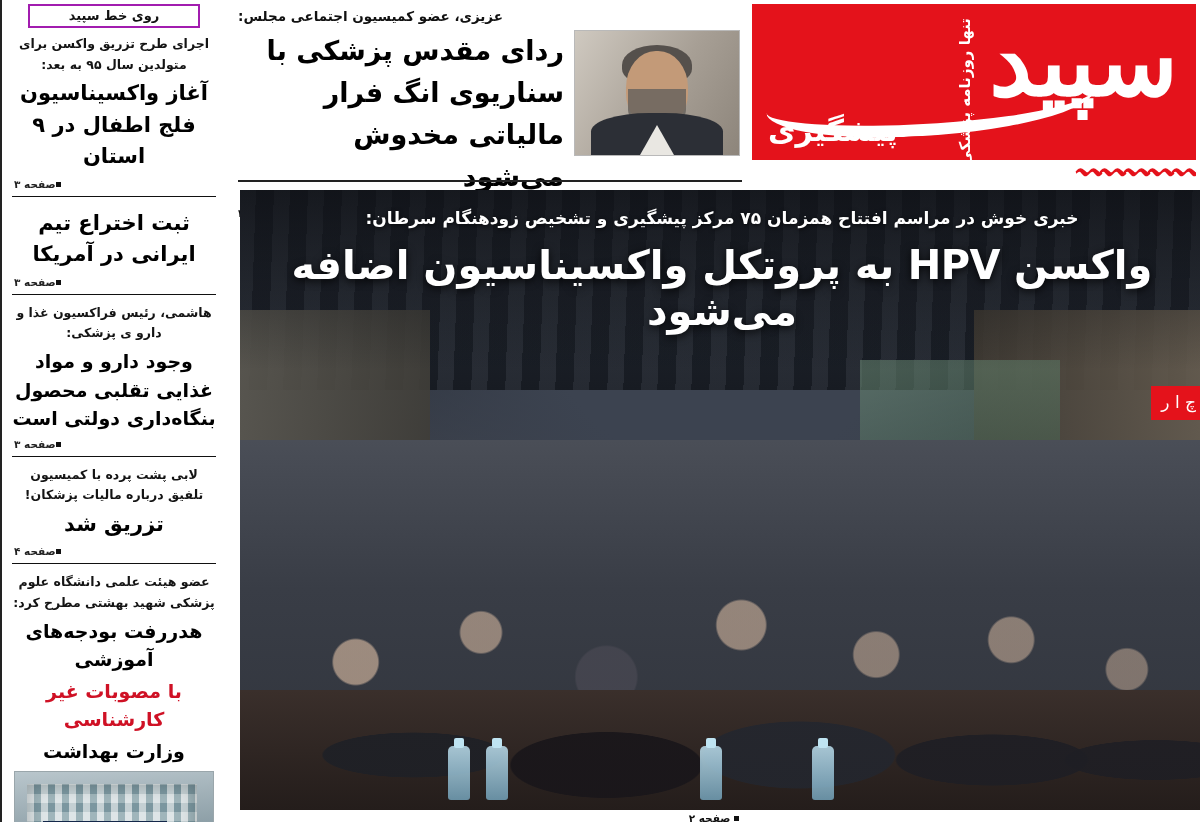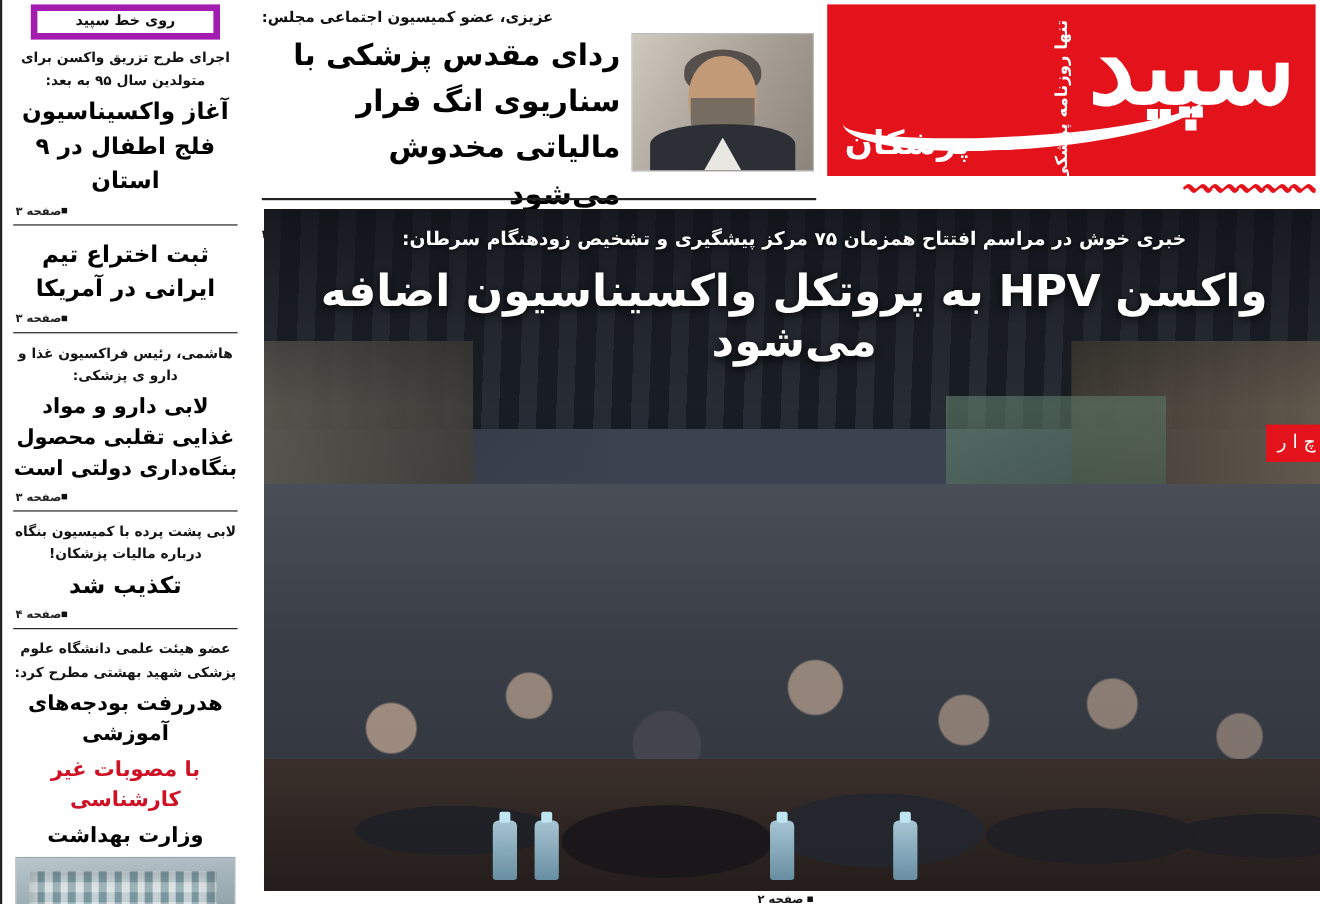--- a/index.html
+++ b/index.html
@@ -28,21 +28,21 @@
     width: 226px;
     height: 822px;
     border-left: 2px solid #222;
     box-sizing: border-box;
     padding: 0 8px;
     direction: rtl;
     text-align: center;
   }
   .sidebar .kicker-box {
     margin: 4px 18px 2px 18px;
-    border: 6px solid #a21caf;
+    border: 2px solid #a21caf;
     font-size: 13px;
     font-weight: bold;
     padding: 2px 0 3px 0;
     letter-spacing: 0px;
   }
   .side-item { padding: 4px 2px 2px 2px; }
   .side-rule {
     border-top: 1px solid #111;
     margin: 4px 2px;
   }
@@ -429,28 +429,28 @@
     <div class="side-rule"></div>
 
     <div class="side-item">
       <div class="side-title">ثبت اختراع تیم ایرانی در آمریکا</div>
       <div class="page-ref"><span class="sq"></span><span>صفحه ۳</span></div>
     </div>
     <div class="side-rule"></div>
 
     <div class="side-item">
       <div class="side-lead">هاشمی، رئیس فراکسیون غذا و دارو ی پزشکی:</div>
-      <div class="side-title small">لابی دارو و مواد غذایی تقلبی محصول بنگاه‌داری دولتی است</div>
+      <div class="side-title small">وجود دارو و مواد غذایی تقلبی محصول بنگاه‌داری دولتی است</div>
       <div class="page-ref"><span class="sq"></span><span>صفحه ۳</span></div>
     </div>
     <div class="side-rule"></div>
 
     <div class="side-item">
-      <div class="side-lead">لابی پشت پرده با کمیسیون بنگاه درباره مالیات پزشکان!</div>
-      <div class="side-title">تکذیب شد</div>
+      <div class="side-lead">لابی پشت پرده با کمیسیون تلفیق درباره مالیات پزشکان!</div>
+      <div class="side-title">تزریق شد</div>
       <div class="page-ref"><span class="sq"></span><span>صفحه ۴</span></div>
     </div>
     <div class="side-rule"></div>
 
     <div class="side-item">
       <div class="side-lead">عضو هیئت علمی دانشگاه علوم پزشکی شهید بهشتی مطرح کرد:</div>
       <div class="side-title small">هدررفت بودجه‌های آموزشی</div>
       <div class="side-title small red" style="color:#cf1125;">با مصوبات غیر کارشناسی</div>
       <div class="side-title small">وزارت بهداشت</div>
 
@@ -479,21 +479,21 @@
       </div>
     </div>
     <div class="tc-ref"><span class="sq" style="display:inline-block;width:5px;height:5px;background:#111;margin-right:4px;"></span><span>صفحه ۴</span></div>
     <div class="tc-rule"></div>
   </div>
 
   <div class="masthead">
     <div class="mast-word">سپید</div>
     <div class="mast-swoosh"></div>
     <div class="mast-sub">تنها روزنامه پزشکی خاورمیانه</div>
-    <div class="mast-rooz">پزشکان</div>
+    <div class="mast-rooz">پیشگیری</div>
   </div>
   <div class="mast-squig">〰〰〰〰〰</div>
 
   <div class="main-story">
     <div class="ms-photo">
       <div class="ms-ceiling"></div>
       <div class="ms-wallL"></div>
       <div class="ms-wallR"></div>
       <div class="ms-screen"></div>
       <div class="ms-crowd"></div>

